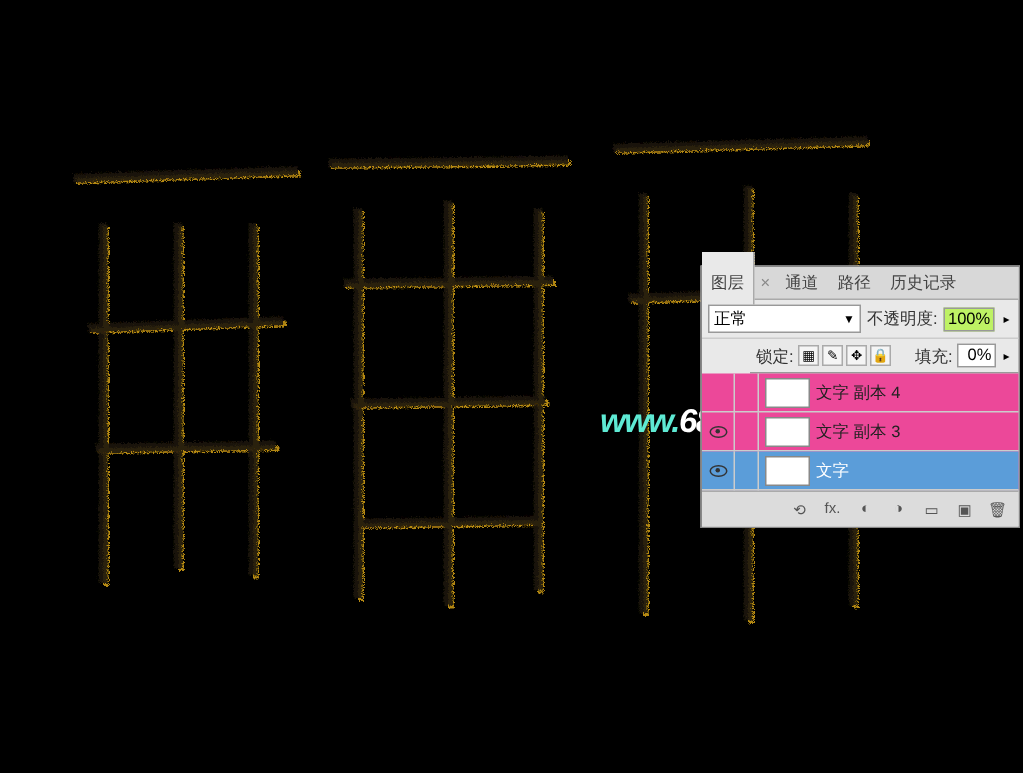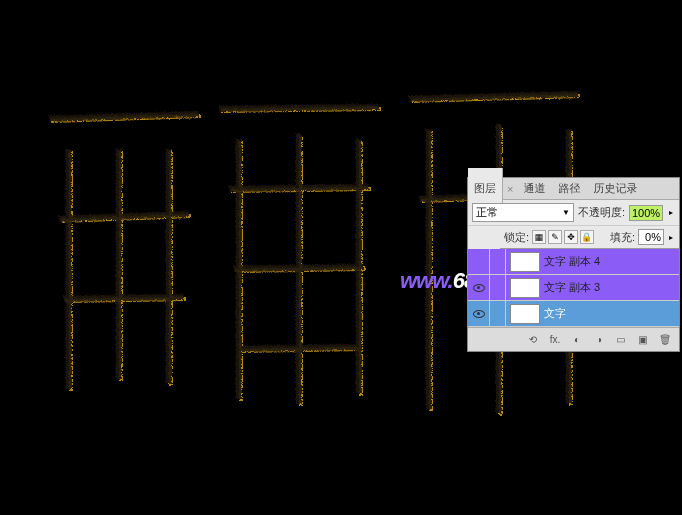--- a/index.html
+++ b/index.html
@@ -1,19 +1,19 @@
 <!DOCTYPE html>
 <html><head>
 <meta charset="utf-8">
 <style>
 * { margin: 0; padding: 0; box-sizing: border-box; font-family: "Microsoft YaHei", sans-serif; }
 body { width: 682px; height: 515px; background: #fff; position: relative; overflow: hidden; }
 .canvas { position: absolute; top: 0; left: 0; width: 682px; height: 515px; background: #000; }
 .watermark { position: absolute; top: 268px; left: 400px; font-size: 22px; font-weight: bold; font-style: italic; letter-spacing: -1px; }
-.watermark .w1 { color: #8b5cf6; }
+.watermark .w1 { color: #5eead4; }
 .watermark .w2 { color: #fff; }
 .watermark .w3 { color: #f5a623; }
 .text-effect { position: absolute; top: 40px; left: 20px; width: 560px; height: 440px; }
 .text-effect svg { width: 100%; height: 100%; }
 
 .panel { position: absolute; top: 177px; left: 467px; width: 213px; background: #e9e9e9; border: 1px solid #888; font-size: 11px; }
 .panel-tabs { display: flex; background: #d8d8d8; border-bottom: 1px solid #aaa; height: 22px; align-items: center; }
 .panel-tab { padding: 13px 6px; color: #444; cursor: pointer; border-right: 1px solid transparent; }
 .panel-tab.active { background: #e9e9e9; border-right: 1px solid #aaa; }
 .panel-tab-close { padding: 0 4px; color: #888; }
@@ -25,21 +25,21 @@
 .opacity-input { width: 34px; background: #bef264; border: 1px solid #999; padding: 1px 2px; text-align: right; }
 .opacity-arrow { font-size: 8px; padding: 0 2px; }
 
 .panel-row2 { display: flex; align-items: center; padding: 3px 4px; border-bottom: 1px solid #999; gap: 3px; margin-left: 32px; }
 .lock-label { color: #333; }
 .lock-icons { display: flex; gap: 2px; }
 .lock-icon { width: 14px; height: 14px; border: 1px solid #aaa; background: #f5f5f5; display: inline-flex; align-items: center; justify-content: center; font-size: 9px; }
 .fill-label { margin-left: auto; color: #333; }
 .fill-input { width: 26px; background: #fff; border: 1px solid #999; padding: 1px 2px; text-align: right; }
 
-.layers { background: #8b5cf6; }
+.layers { background: #ec4899; }
 .layer { display: flex; align-items: center; height: 26px; border-bottom: 1px solid #ccc; }
 .layer.selected { background: #5b9dd9; }
 .layer-vis { width: 22px; height: 26px; border-right: 1px solid #ccc; display: flex; align-items: center; justify-content: center; }
 .eye { width: 12px; height: 8px; border: 1px solid #333; border-radius: 50%; position: relative; }
 .eye::after { content: ''; position: absolute; width: 3px; height: 3px; background: #333; border-radius: 50%; top: 1px; left: 3px; }
 .layer-link { width: 16px; height: 26px; border-right: 1px solid #ccc; }
 .layer-thumb { width: 30px; height: 20px; background: #fff; border: 1px solid #888; margin: 0 4px; display: flex; align-items: center; justify-content: center; font-size: 7px; color: #666; overflow: hidden; }
 .layer-thumb.bg { background: #000; }
 .layer-name { color: #222; font-size: 11px; }
 .layer.selected .layer-name { color: #fff; }

